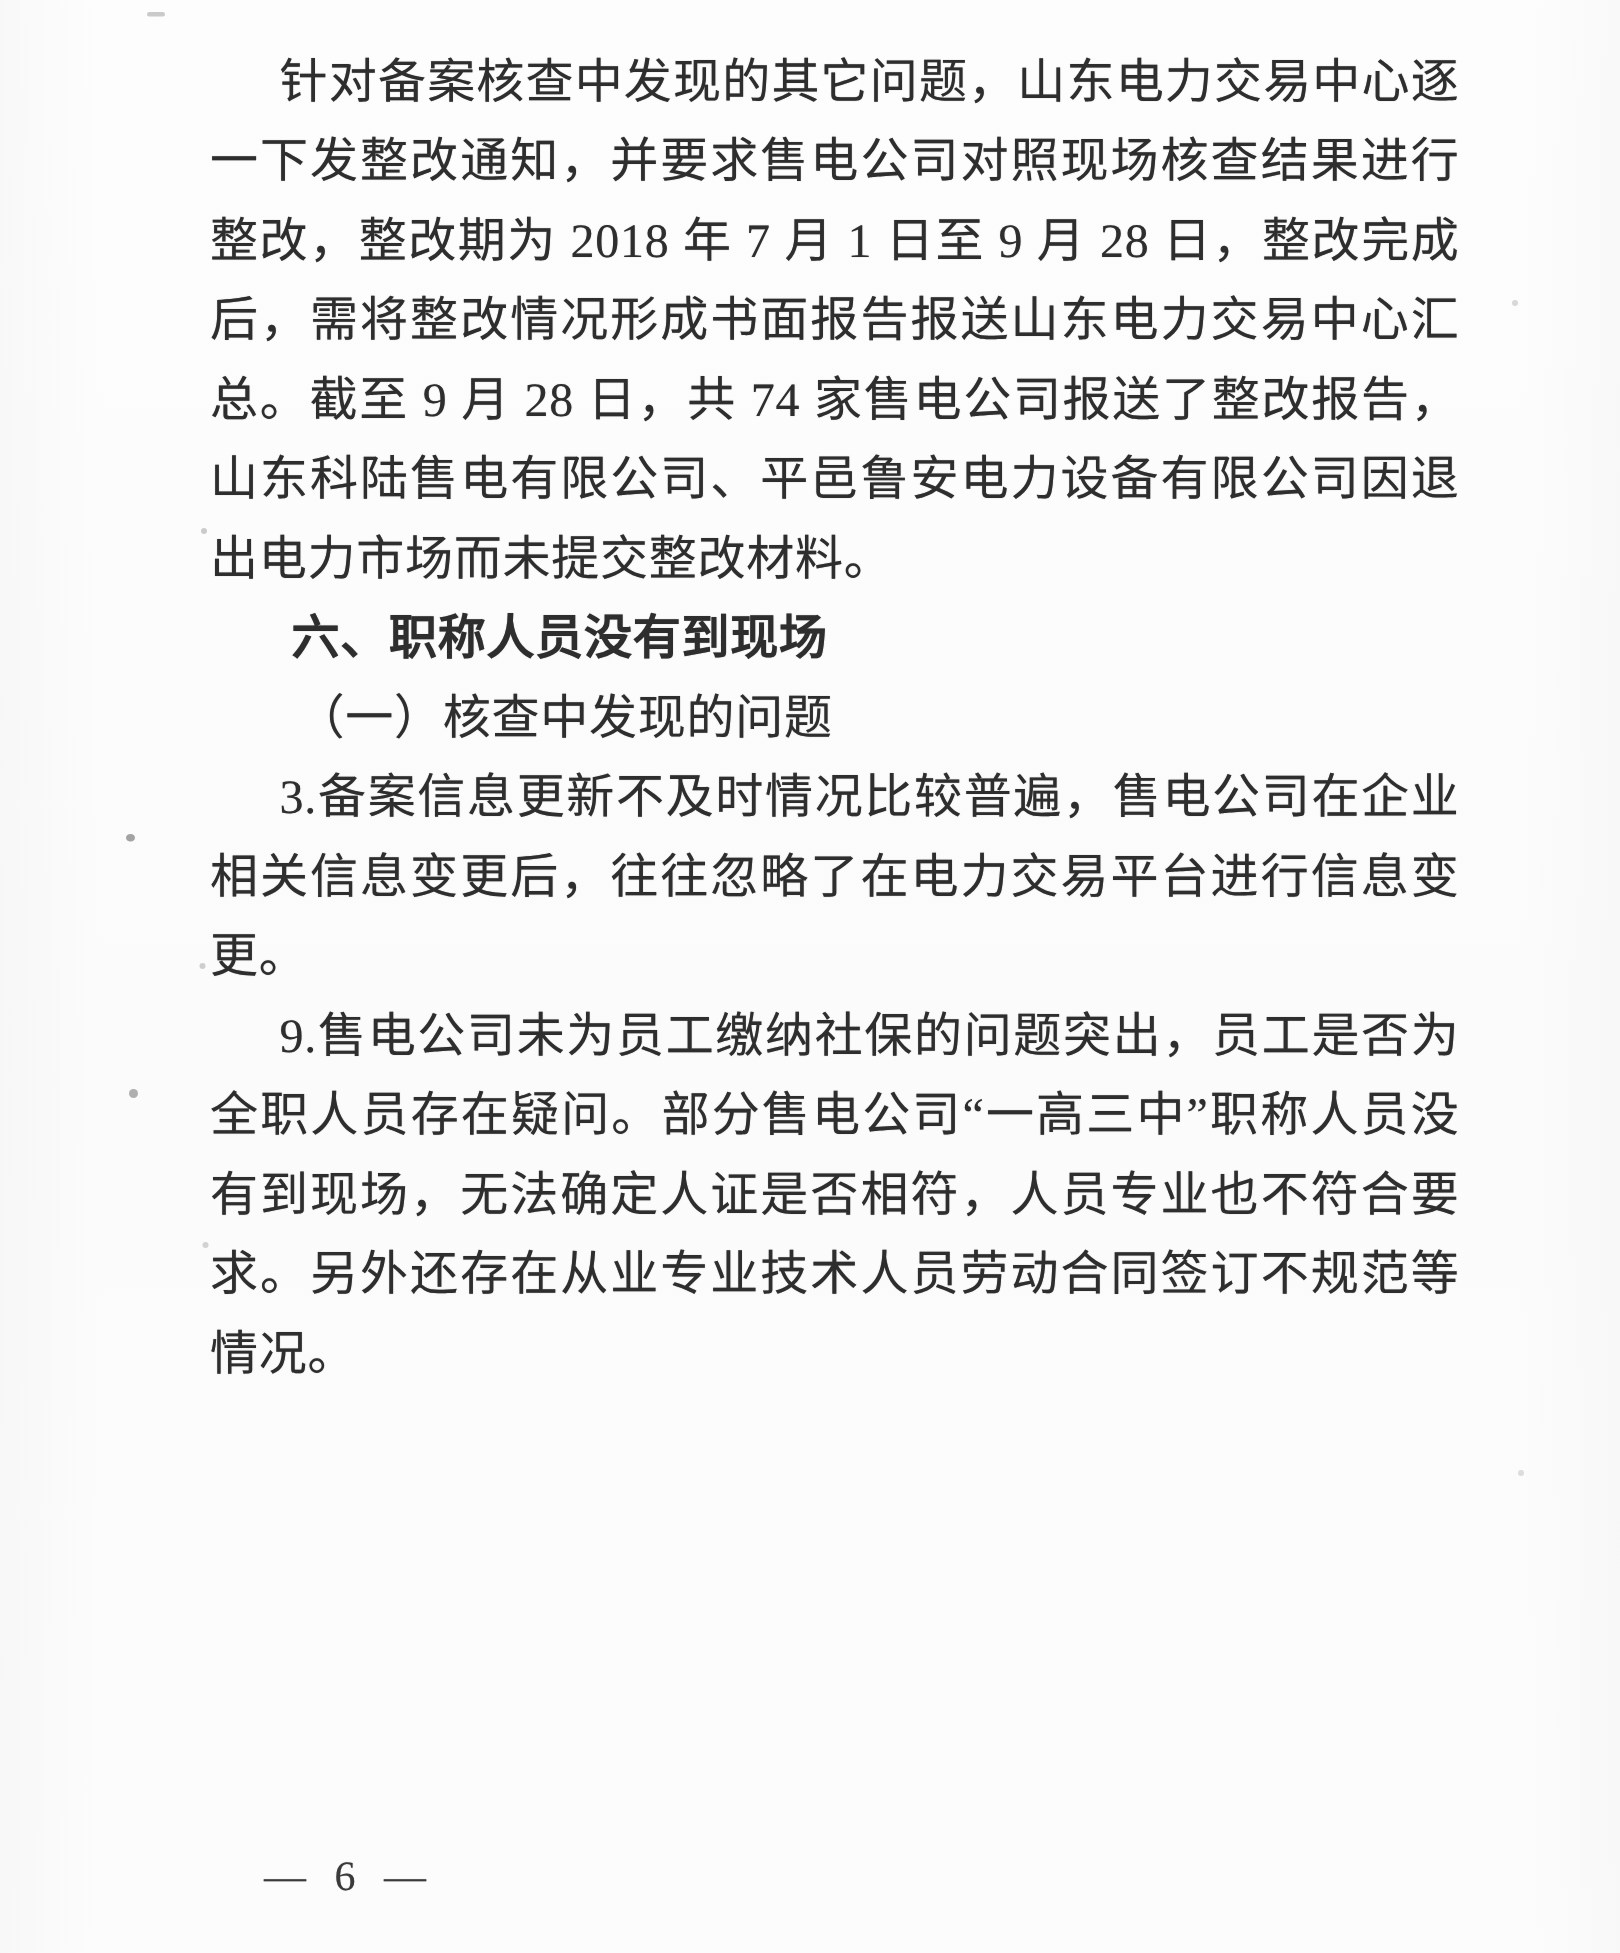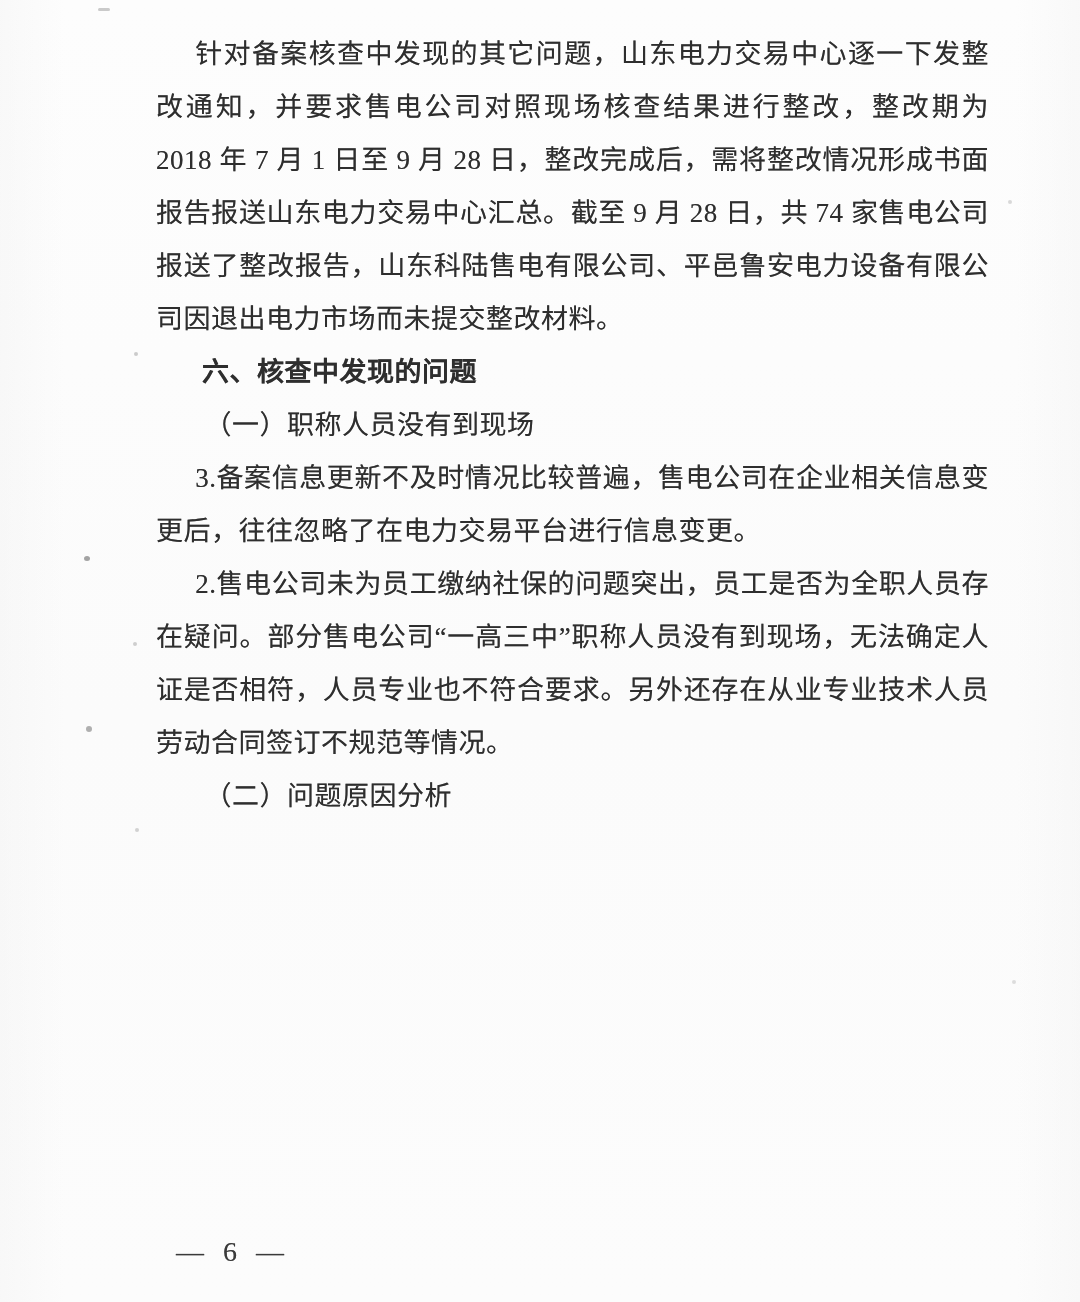--- a/index.html
+++ b/index.html
@@ -17,24 +17,24 @@
     position: relative;
     width: 1080px;
     height: 1302px;
     
     background:
       linear-gradient(90deg, rgba(240,240,240,0.35) 0%, rgba(255,255,255,0) 6%, rgba(255,255,255,0) 94%, rgba(242,242,242,0.4) 100%),
       linear-gradient(180deg, #fdfdfd 0%, #fbfbfb 55%, #fcfcfc 100%);
   }
   .doc-text {
     position: absolute;
-    left: 156px;
+    left: 140px;
     top: 28px;
     width: 833px;
-    font-size: 27px;
+    font-size: 32px;
     line-height: 53px;
     color: #2e2e2e;
     text-align: justify;
     letter-spacing: 0.5px;
     text-shadow: 0 0 0.6px rgba(46,46,46,0.55); 
   }
   .doc-text p {
     margin: 0;
     padding: 0;
   }
@@ -73,25 +73,24 @@
   .sp-g { left: 1008px; top: 200px; width: 4px; height: 4px; background: rgba(150,150,150,0.35); }
   .sp-h { left: 1012px; top: 980px; width: 4px; height: 4px; background: rgba(150,150,150,0.3); }
 </style>
 </head>
 <body>
 
 <div class="page">
 
   <div class="doc-text">
     <p class="para">针对备案核查中发现的其它问题，山东电力交易中心逐一下发整改通知，并要求售电公司对照现场核查结果进行整改，整改期为 2018 年 7 月 1 日至 9 月 28 日，整改完成后，需将整改情况形成书面报告报送山东电力交易中心汇总。截至 9 月 28 日，共 74 家售电公司报送了整改报告，山东科陆售电有限公司、平邑鲁安电力设备有限公司因退出电力市场而未提交整改材料。</p>
-    <p class="heading">六、核查中发现的问题</p>
-    <p class="subheading">（一）职称人员没有到现场</p>
+    <p class="heading">六、职称人员没有到现场</p>
+    <p class="subheading">（一）核查中发现的问题</p>
     <p class="para">3.备案信息更新不及时情况比较普遍，售电公司在企业相关信息变更后，往往忽略了在电力交易平台进行信息变更。</p>
-    <p class="para">2.售电公司未为员工缴纳社保的问题突出，员工是否为全职人员存在疑问。部分售电公司“一高三中”职称人员没有到现场，无法确定人证是否相符，人员专业也不符合要求。另外还存在从业专业技术人员劳动合同签订不规范等情况。</p>
-    <p class="subheading">（二）问题原因分析</p>
+    <p class="para">9.售电公司未为员工缴纳社保的问题突出，员工是否为全职人员存在疑问。部分售电公司“一高三中”职称人员没有到现场，无法确定人证是否相符，人员专业也不符合要求。另外还存在从业专业技术人员劳动合同签订不规范等情况。</p>
   </div>
 
   <div class="footer">— 6 —</div>
 
   <div class="speckle sp-a"></div>
   <div class="speckle sp-b"></div>
   <div class="speckle sp-c"></div>
   <div class="speckle sp-d"></div>
   <div class="speckle sp-e"></div>
   <div class="speckle sp-f"></div>

